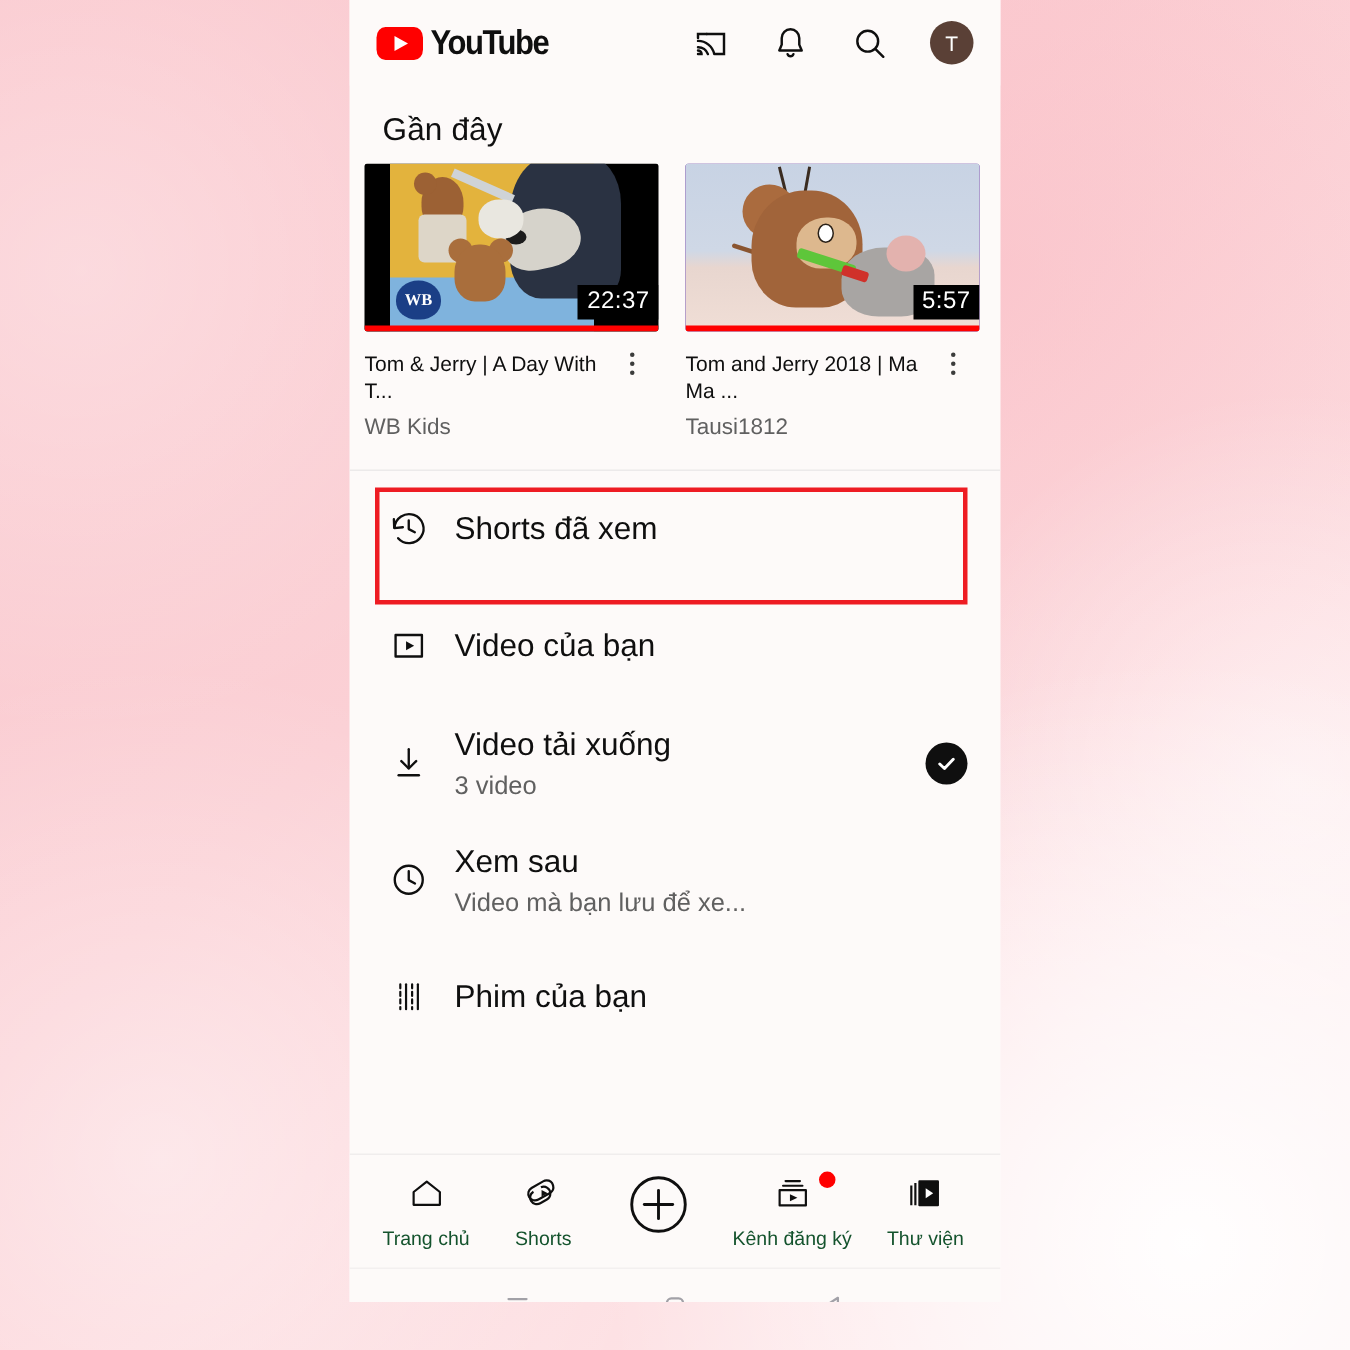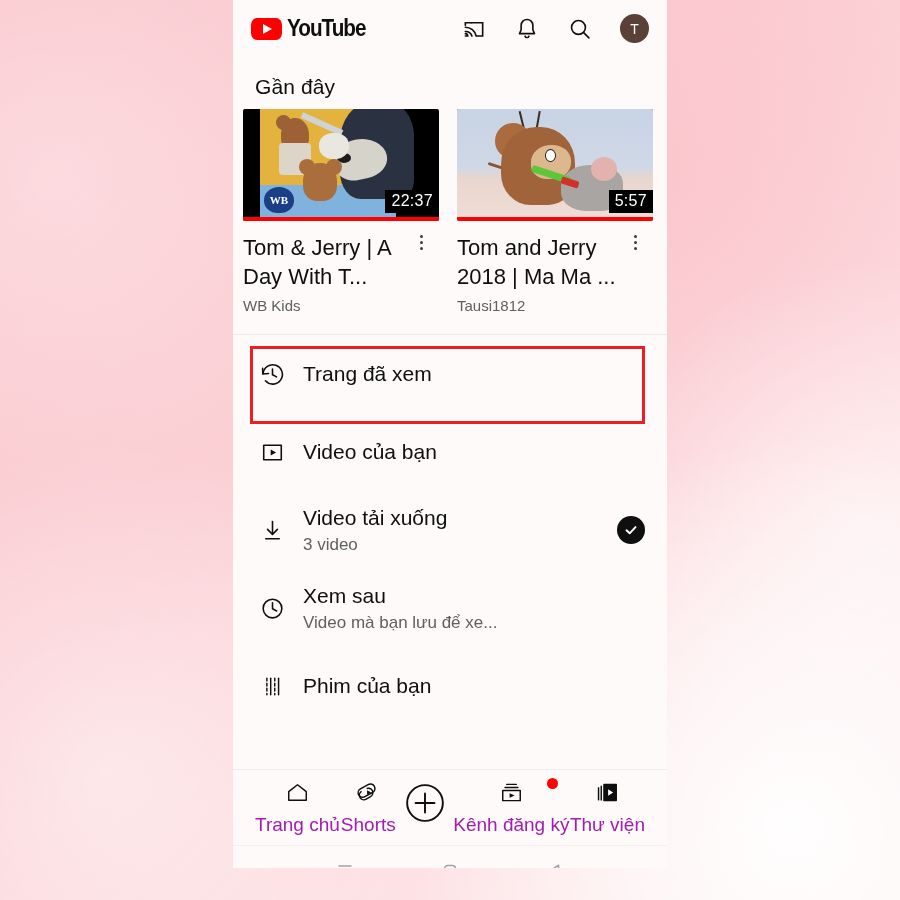--- a/index.html
+++ b/index.html
@@ -232,21 +232,21 @@
   .th2 .syringe-red {
     position: absolute; left: 104px; top: 70px; width: 18px; height: 7px;
     background: #d0312a; border-radius: 2px; transform: rotate(18deg);
   }
   .th2 .tail {
     position: absolute; left: 30px; top: 60px; width: 46px; height: 3px;
     background: #8a5530; transform: rotate(18deg); border-radius: 2px;
   }
 
   .vtitle {
-    font-size: 22px;
+    font-size: 14px;
     line-height: 1.32;
     color: #0f0f0f;
     padding-top: 12px;
     width: 168px;
   }
   .vmeta {
     font-size: 15px;
     color: #606060;
     padding-top: 6px;
   }
@@ -330,22 +330,22 @@
   .bn-item {
     display: flex;
     flex-direction: column;
     align-items: center;
     justify-content: center;
     gap: 5px;
     position: relative;
     min-width: 56px;
   }
   .bn-label {
-    font-size: 19px;
-    color: #a21caf;
+    font-size: 13px;
+    color: #14532d;
     white-space: nowrap;
   }
   .bn-dot {
     position: absolute;
     right: 11px;
     top: -2px;
     width: 11px; height: 11px;
     border-radius: 50%;
     background: #ff0000;
   }
@@ -480,21 +480,21 @@
     <div class="highlight-wrap">
       <div class="menu-item">
         <div class="menu-icon">
           <svg viewBox="0 0 24 24" width="27" height="27" fill="none" stroke="#0f0f0f" stroke-width="1.4" stroke-linecap="round" stroke-linejoin="round">
             <path d="M3.6 11.3a8.6 8.6 0 1 1 2.1 6.3"></path>
             <polyline points="3.2,6.4 3.4,11.6 8.5,11.1"></polyline>
             <polyline points="12,7.1 12,12.2 15.6,14.1"></polyline>
           </svg>
         </div>
         <div class="menu-text">
-          <div class="menu-label">Trang đã xem</div>
+          <div class="menu-label">Shorts đã xem</div>
         </div>
         <div class="menu-trail"></div>
       </div>
       <div class="highlight-box"></div>
     </div>
 
     <div class="menu-item">
       <div class="menu-icon">
         <svg viewBox="0 0 24 24" width="27" height="27" fill="none" stroke="#0f0f0f" stroke-width="1.4" stroke-linejoin="round">
           <rect x="4.2" y="5.6" width="15.6" height="12.8"></rect>

